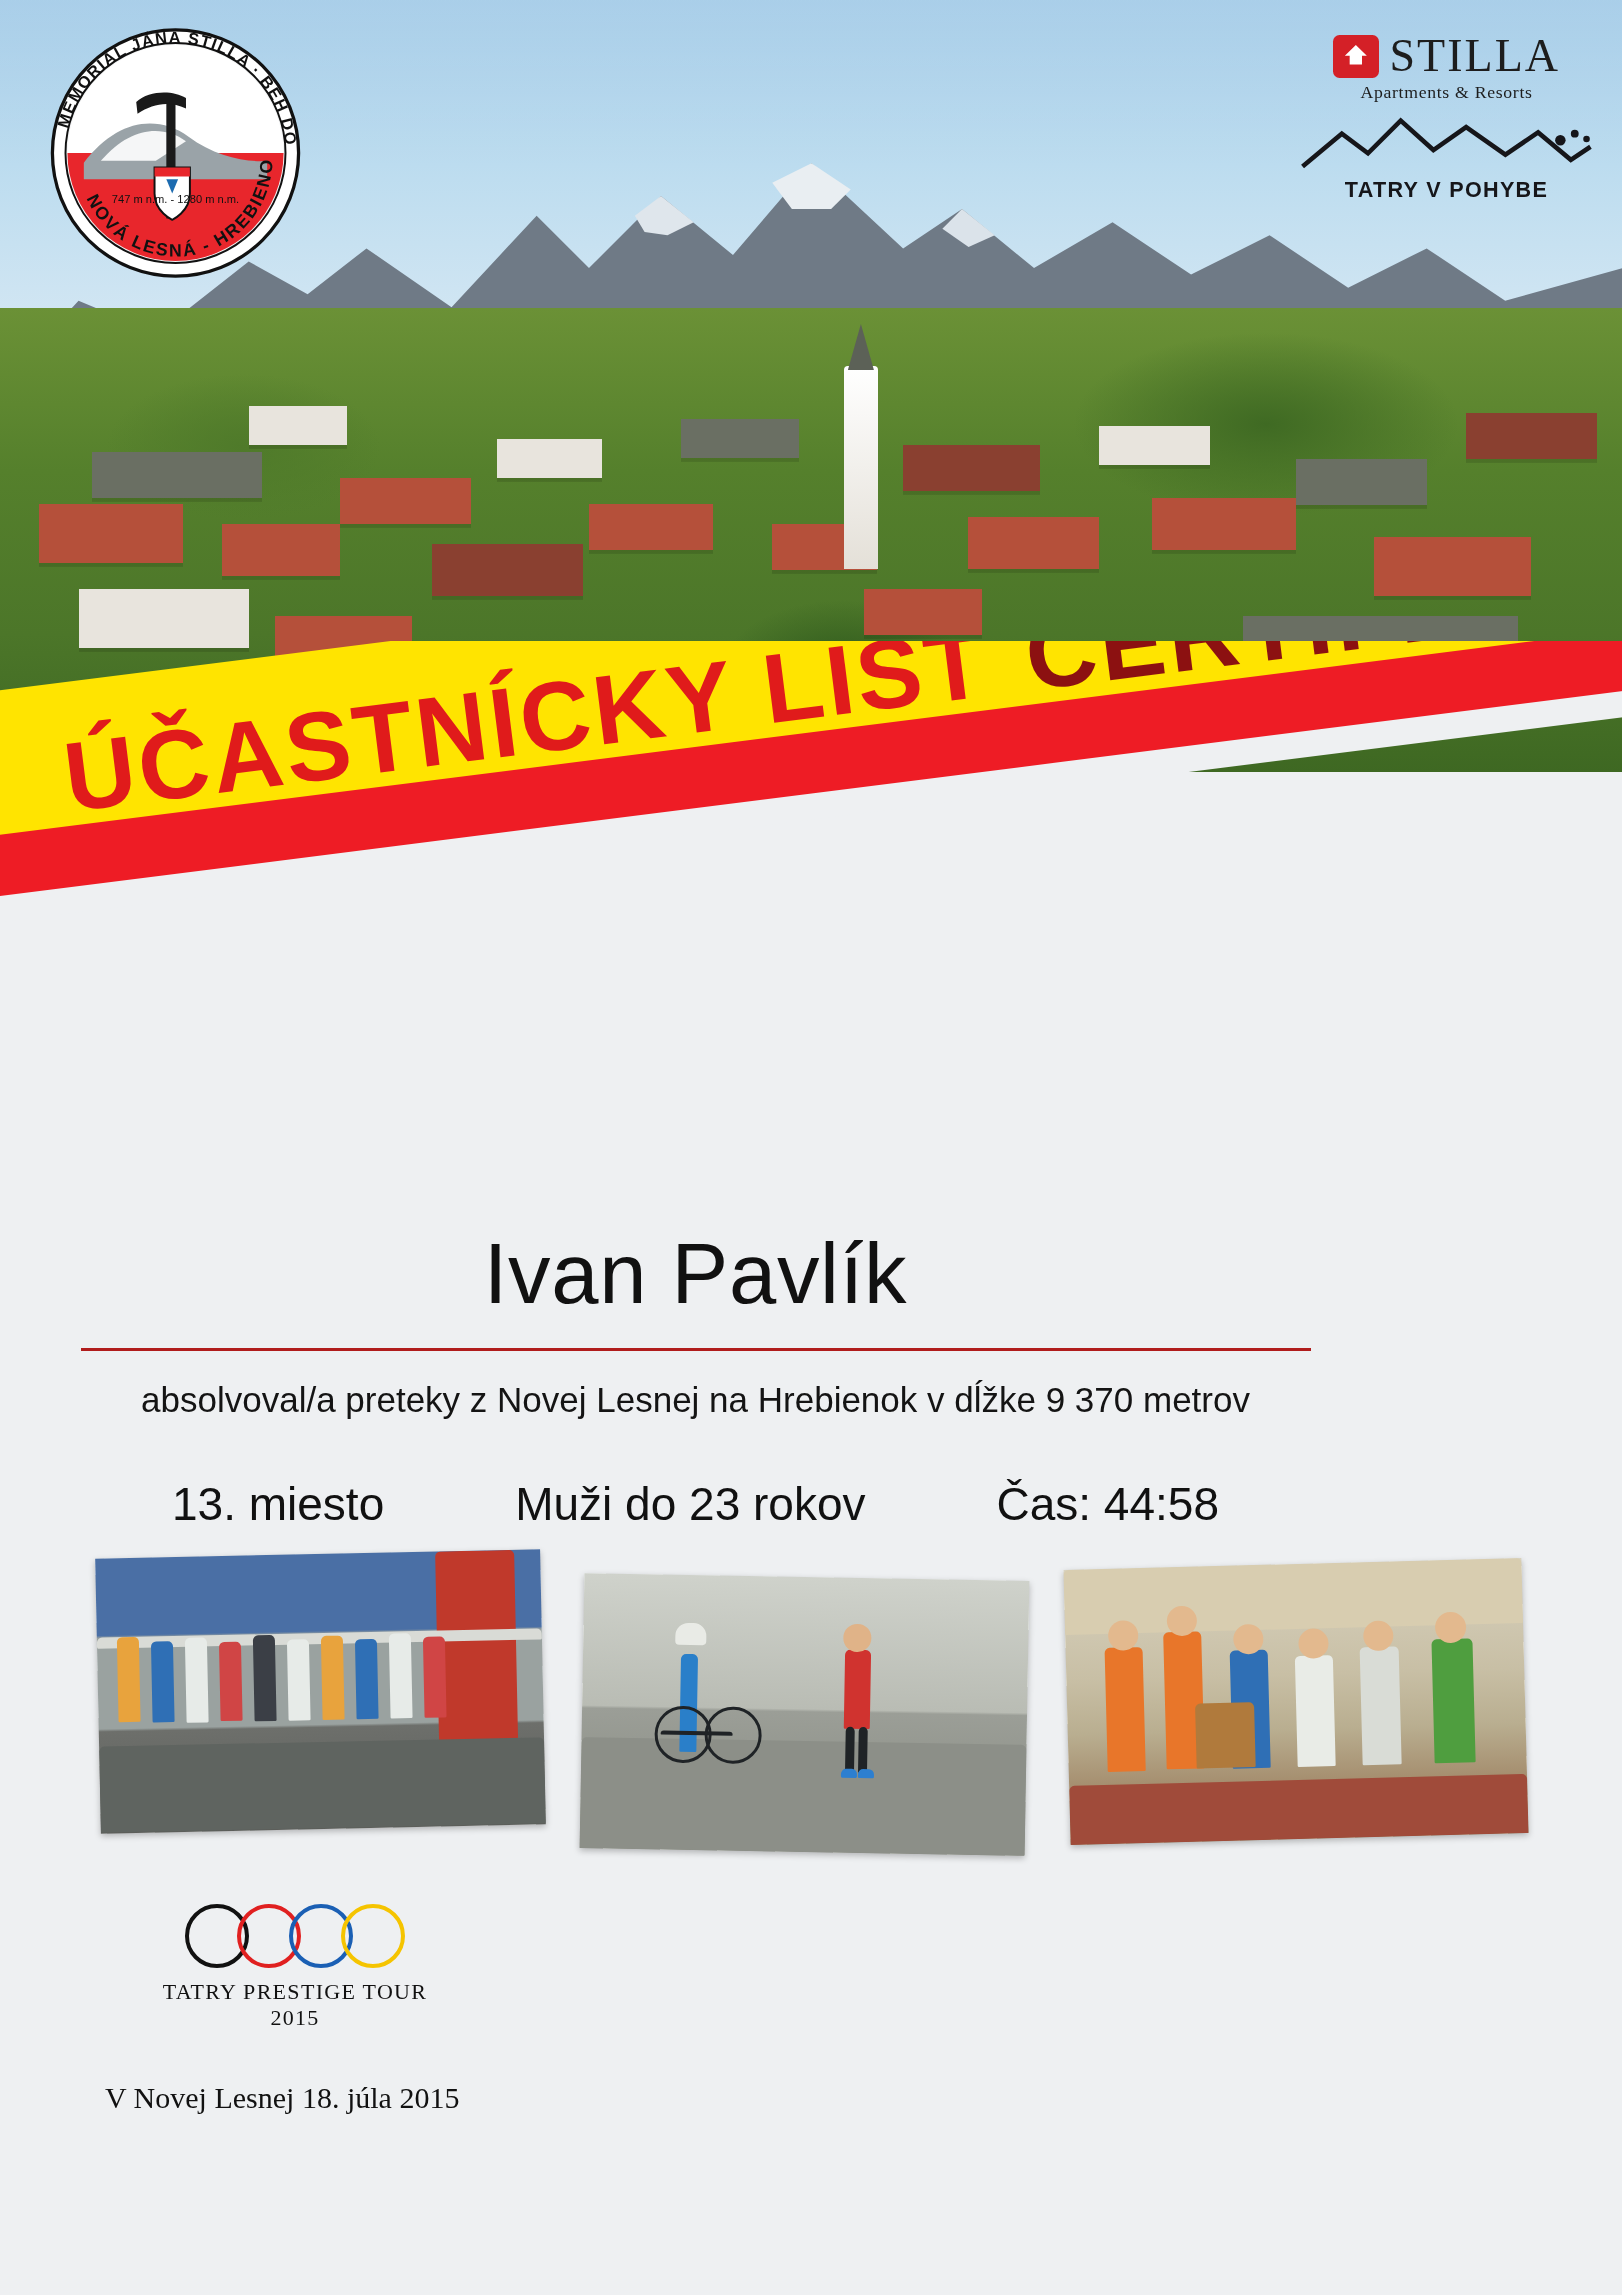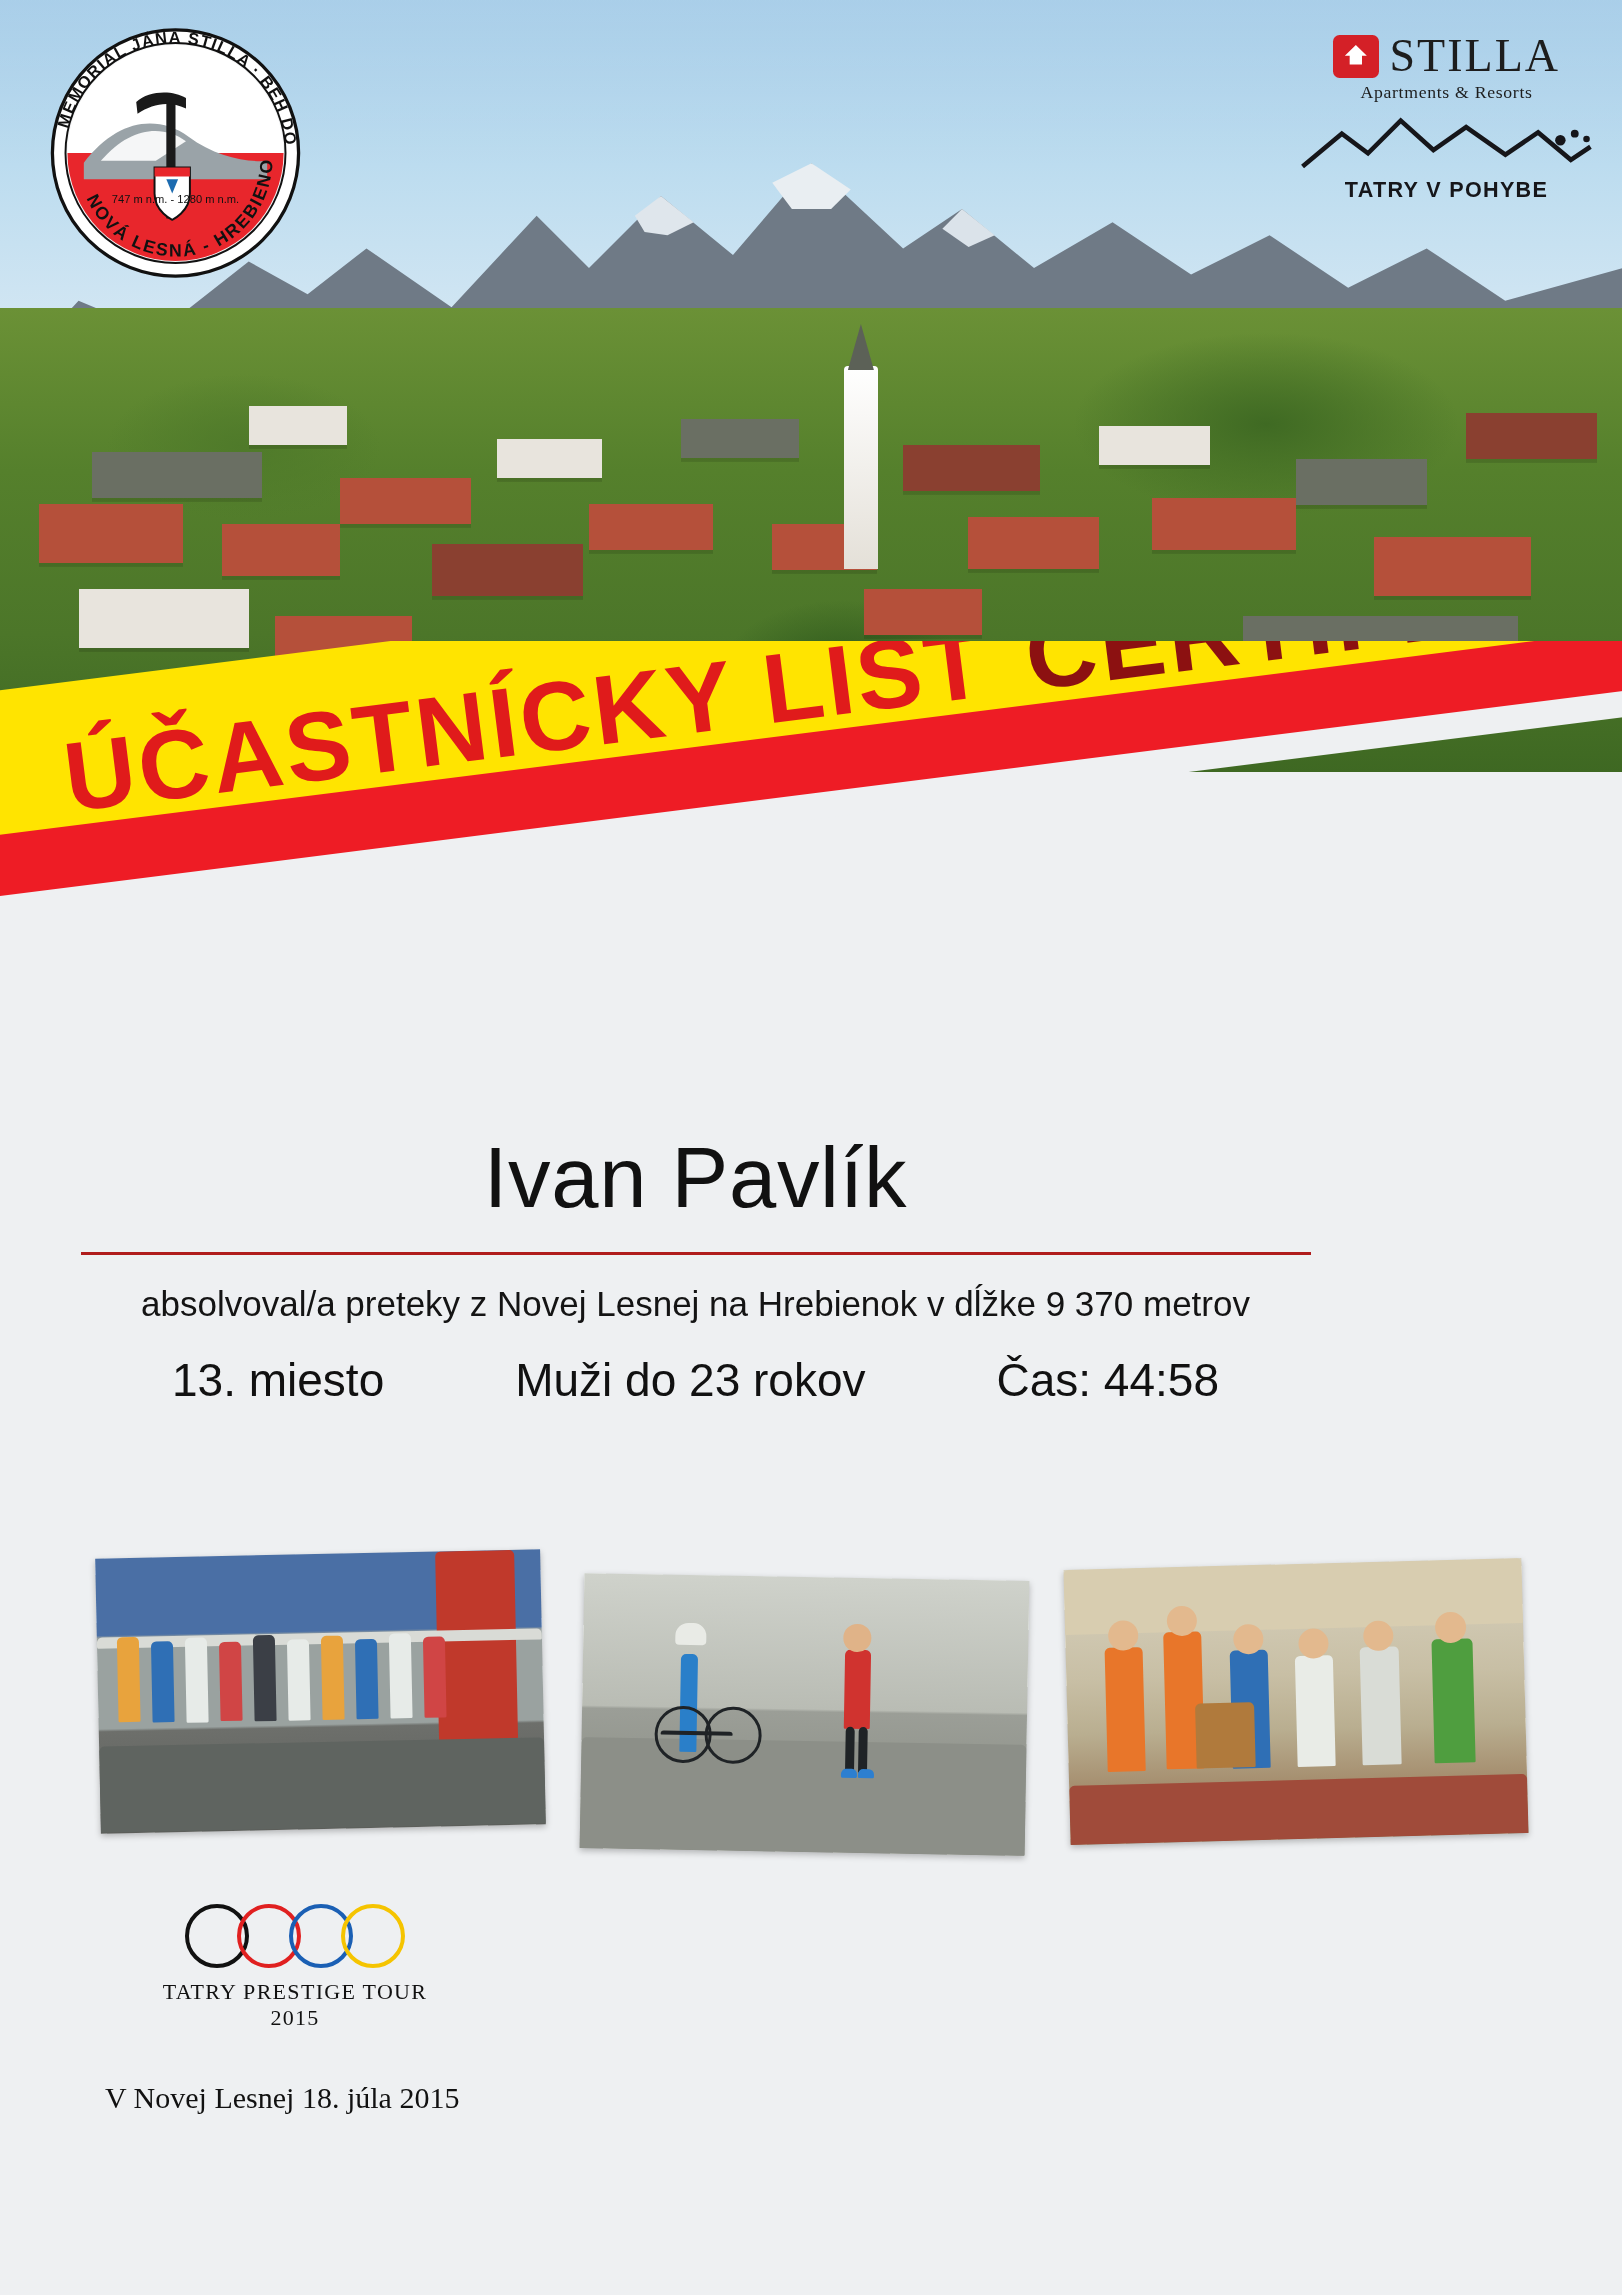--- a/index.html
+++ b/index.html
@@ -195,21 +195,21 @@
     letter-spacing: 3.3px;
     white-space: nowrap;
   }
   .band-text .sk { color: #e01b1b; }
   .band-text .en { color: #8c1111; margin-left: 39px; }
 
   
   .content {
     position: absolute;
     left: 0;
-    top: 1129px;
+    top: 1225px;
     width: 1391px;
   }
   .runner-name {
     text-align: center;
     font-size: 85px;
     color: #111111;
     letter-spacing: 0.7px;
   }
   .rule {
     margin: 25px auto 0 auto;
@@ -217,21 +217,21 @@
     height: 3.3px;
     background: #b01c1c;
   }
   .desc {
     margin-top: 29px;
     text-align: center;
     font-size: 35px;
     color: #141414;
   }
   .stats {
-    margin-top: 29px;
+    margin-top: 57px;
     display: flex;
     justify-content: center;
     gap: 131px;
     font-size: 46px;
     color: #111111;
   }
 
   
   .photos {
     position: absolute;

